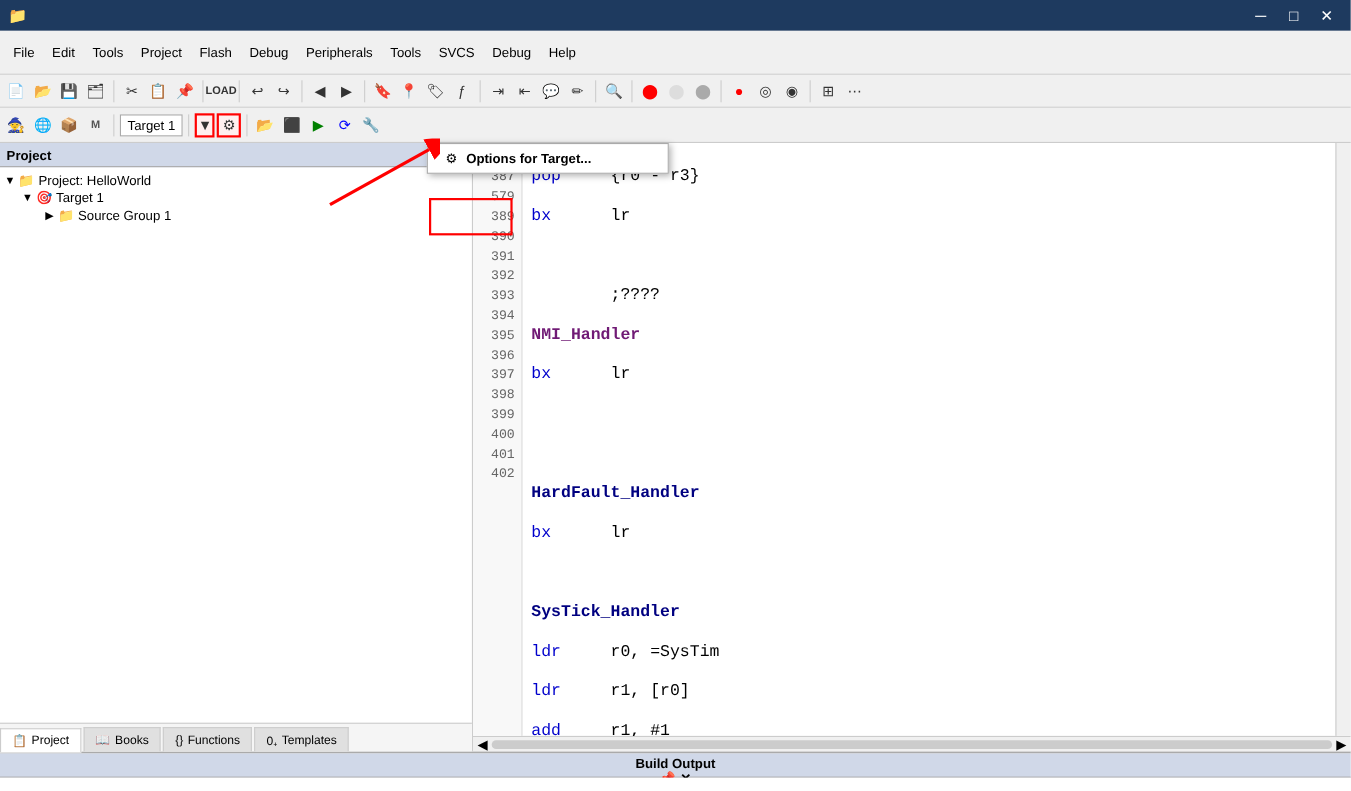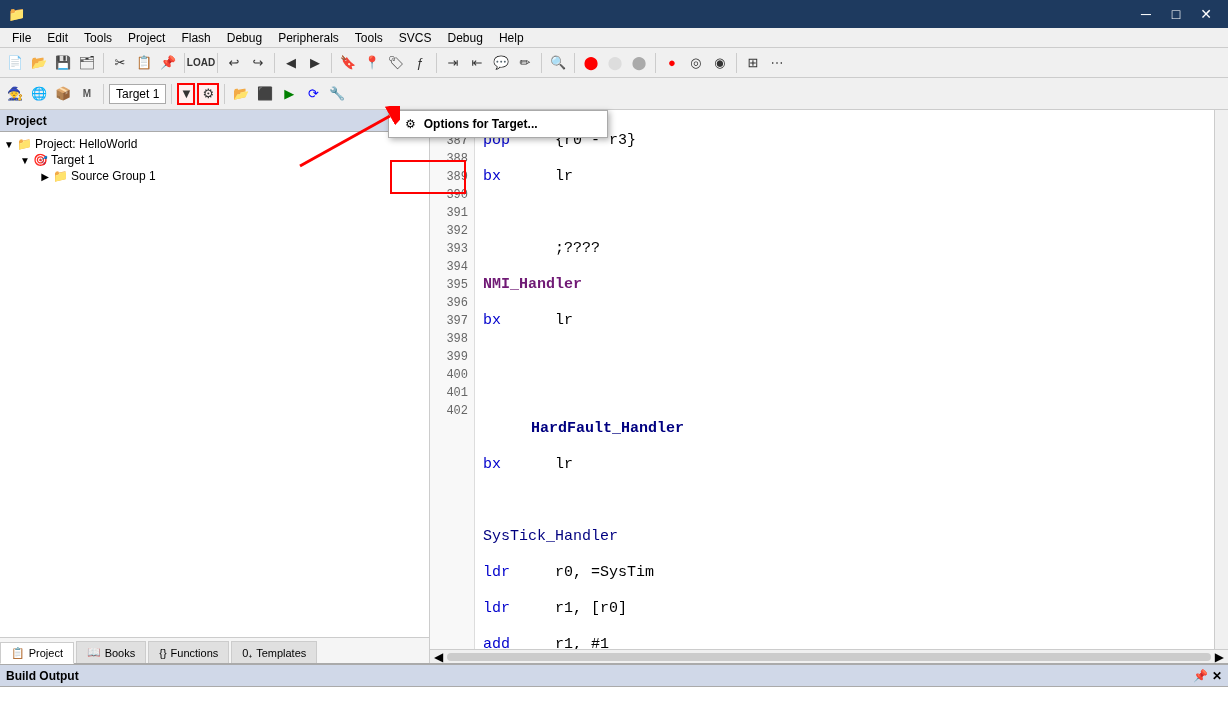--- a/index.html
+++ b/index.html
@@ -21,21 +21,21 @@
     .title-controls { display: flex; gap: 2px; }
     .title-btn {
       width: 28px; height: 22px; background: transparent; border: none; color: white;
       cursor: pointer; font-size: 14px; display: flex; align-items: center; justify-content: center;
     }
 
     
     .menu-bar {
       background: #f0f0f0;
       border-bottom: 1px solid #ccc;
-      height: 20px;
+      height: 40px;
       display: flex;
       align-items: center;
       padding: 0 4px;
     }
     .menu-item {
       padding: 2px 8px;
       cursor: pointer;
       font-size: 12px;
       color: #000;
     }
@@ -215,20 +215,21 @@
     .build-header {
       background: #d0d8e8;
       padding: 2px 6px;
       font-size: 12px;
       font-weight: bold;
       display: flex;
       align-items: center;
       justify-content: space-between;
       height: 22px;
       border-bottom: 1px solid #aaa;
+      flex-direction: column;
     }
     .build-body {
       flex: 1;
       background: white;
       padding: 2px 4px;
       font-size: 12px;
     }
 
     
     .dropdown-popup {
@@ -441,21 +442,21 @@
         <span>Templates</span>
       </div>
     </div>
   </div>
 
   <div class="code-area">
     <div class="code-scroll-area">
       <div class="line-numbers">
         <div>386</div>
         <div>387</div>
-        <div>388</div>
+        <div>579</div>
         <div>389</div>
         <div>390</div>
         <div>391</div>
         <div>392</div>
         <div>393</div>
         <div>394</div>
         <div>395</div>
         <div>396</div>
         <div>397</div>
         <div>398</div>
@@ -466,24 +467,24 @@
       </div>
       <div class="code-content">
 <div class="code-line">        <span class="kw-blue">pop</span>     {r0 - r3}</div>
 <div class="code-line">        <span class="kw-blue">bx</span>      lr</div>
 <div class="code-line"></div>
 <div class="code-line">        ;????</div>
 <div class="code-line"><span style="color:#701a75;font-weight:bold;">NMI_Handler</span></div>
 <div class="code-line">        <span class="kw-blue">bx</span>      lr</div>
 <div class="code-line"></div>
 <div class="code-line"></div>
-<div class="code-line"><span style="color:#000080;font-weight:bold;margin-left:48px;">HardFault_Handler</span></div>
+<div class="code-line"><span style="color:#000080;font-weight:bold;">HardFault_Handler</span></div>
 <div class="code-line">        <span class="kw-blue">bx</span>      lr</div>
 <div class="code-line"></div>
-<div class="code-line"><span style="color:#000080;font-weight:normal;">SysTick_Handler</span></div>
+<div class="code-line"><span style="color:#000080;font-weight:bold;">SysTick_Handler</span></div>
 <div class="code-line">        <span class="kw-blue">ldr</span>     r0, =SysTim</div>
 <div class="code-line">        <span class="kw-blue">ldr</span>     r1, [r0]</div>
 <div class="code-line">        <span class="kw-blue">add</span>     r1, #1</div>
 
 
       </div>
       <div class="code-vscroll"></div>
     </div>
     <div class="code-hscroll-bar">
       <span style="cursor:pointer;">◀</span>

